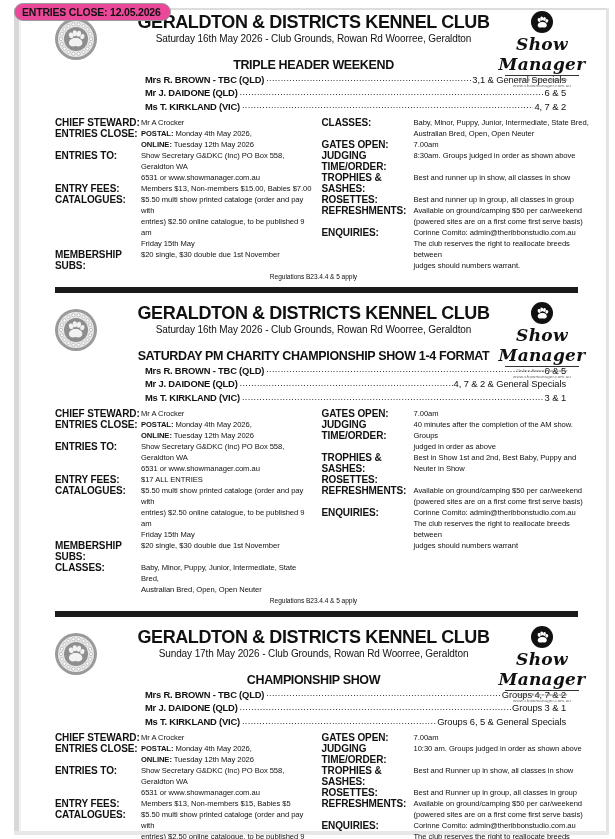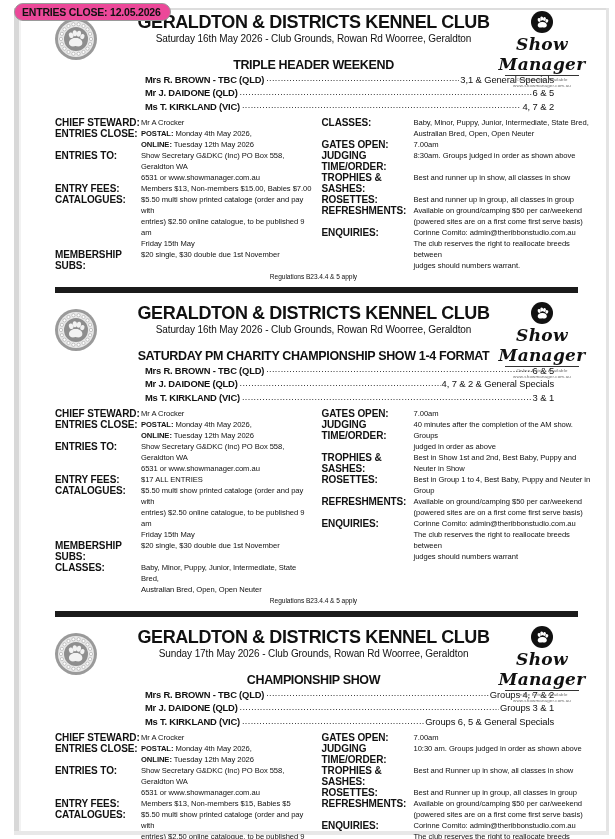--- a/index.html
+++ b/index.html
@@ -94,21 +94,21 @@
   .club-sub {
     font-size: 10px; color: #111; letter-spacing: -0.1px;
     margin-top: 1px;
   }
   .show-type {
     font-size: 12.5px; font-weight: bold; color: #111;
     letter-spacing: -0.35px; margin-top: 14px;
   }
 
   
-  .judges { margin: 2px 40px 0 112px; }
+  .judges { margin: 2px 28px 0 112px; }
   .judge-row {
     display: flex; align-items: flex-end;
     font-size: 9.4px; line-height: 12.2px;
     white-space: nowrap;
   }
   .judge-name { font-weight: bold; color:#111; letter-spacing: -0.2px; }
   .judge-dots {
     flex: 1 1 auto; overflow: hidden; margin: 0 1px 1.5px 2px;
     color: #222; font-size: 9px; letter-spacing: 0.4px;
   }
@@ -460,23 +460,20 @@
             </div>
             <div class="drow">
               <div class="dlabel">TROPHIES &amp; SASHES:</div>
               <div class="dvalue">
                 <div>Best in Show 1st and 2nd, Best Baby, Puppy and</div>
                 <div>Neuter in Show</div>
               </div>
             </div>
             <div class="drow">
               <div class="dlabel">ROSETTES:</div>
-              <div class="dvalue">
-                <div>Best in Group 1 to 4, Best Baby, Puppy and Neuter in Group</div>
-              </div>
             </div>
             <div class="drow">
               <div class="dlabel">REFRESHMENTS:</div>
               <div class="dvalue">
                 <div>Available on ground/camping $50 per car/weekend</div>
                 <div>(powered sites are on a first come first serve basis)</div>
               </div>
             </div>
             <div class="drow">
               <div class="dlabel">ENQUIRIES:</div>

